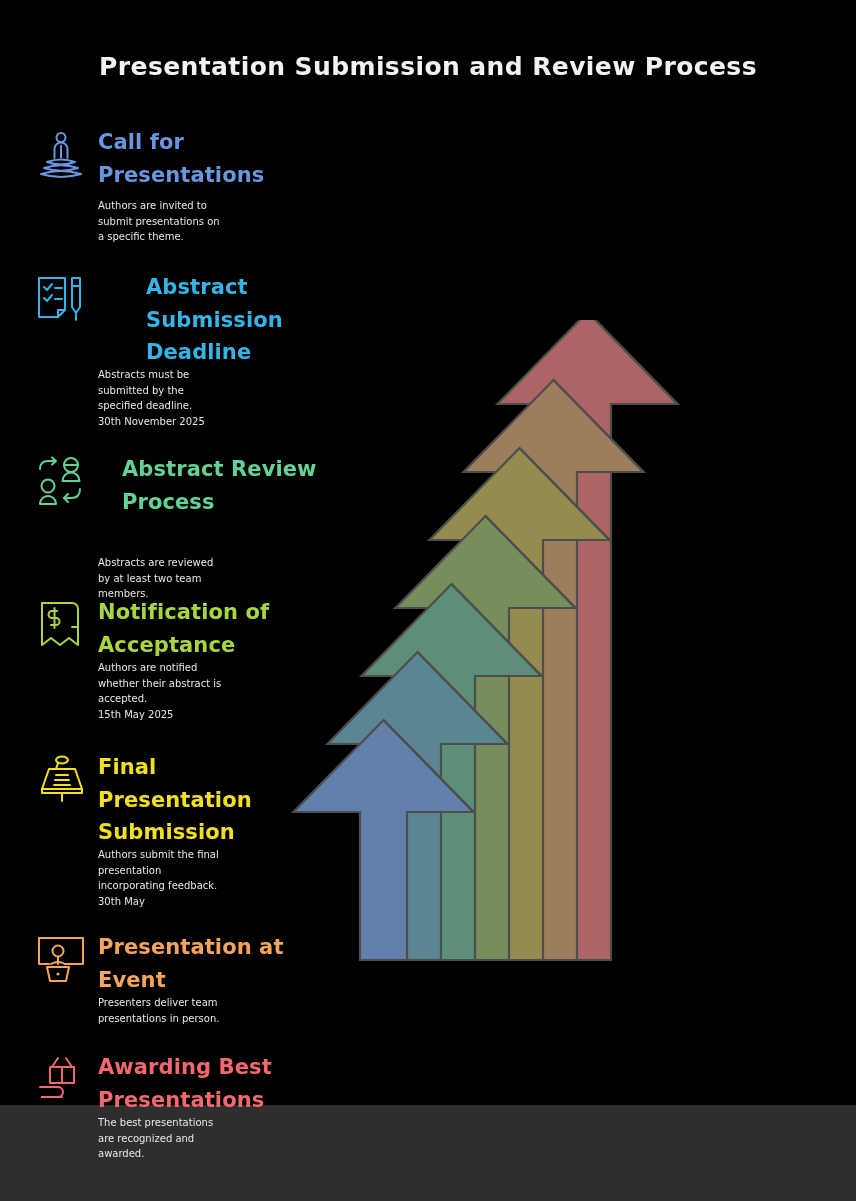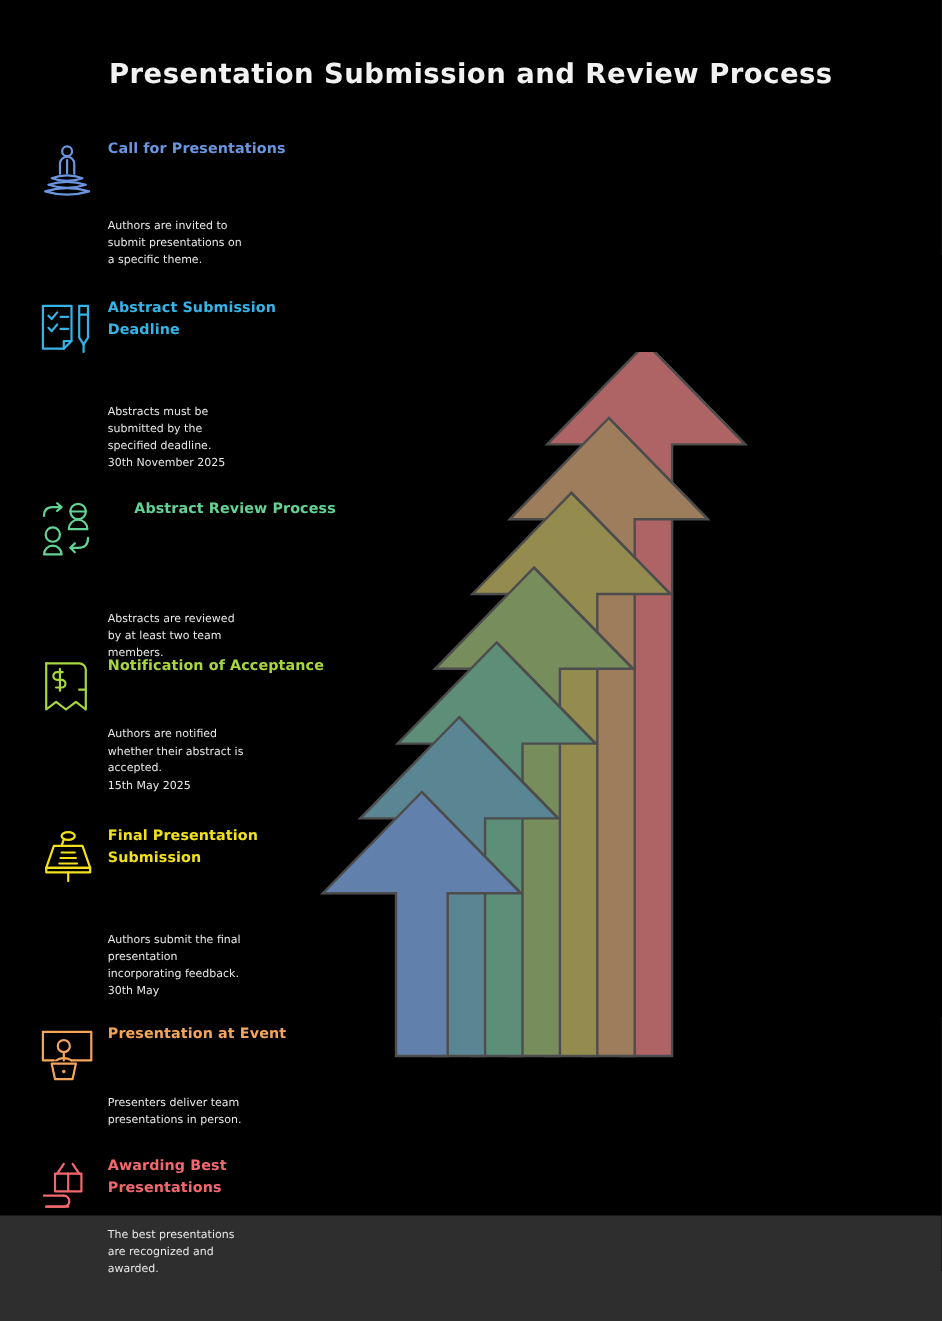--- a/index.html
+++ b/index.html
@@ -31,21 +31,21 @@
   
   .steps{position:absolute;left:0;top:0;width:300px;height:1201px;}
   .step{position:absolute;left:34px;width:266px;}
   .step .icon{
     position:absolute;left:0;top:0;width:54px;height:54px;
   }
   .step .icon svg{display:block;width:54px;height:54px;}
   .step .heading{
     position:absolute;left:64px;top:-2px;width:200px;
     font-family:"DejaVu Sans",sans-serif;
-    font-size:13px;font-weight:bold;line-height:1.55;
+    font-size:21px;font-weight:bold;line-height:1.55;
     letter-spacing:.1px;
   }
   .step .body{
     position:absolute;left:64px;width:200px;
     font-family:"DejaVu Sans",sans-serif;
     font-size:10px;line-height:1.56;
     color:#e8e8e8;
     white-space:pre-line;
   }
 
@@ -109,21 +109,21 @@
           <path d="M31 37 h-7 v7"></path>
           <path d="M10 14 l3 3 l5 -6"></path>
           <path d="M21 15 h7"></path>
           <path d="M10 25 l3 3 l5 -6"></path>
           <path d="M21 26 h7"></path>
           <path d="M38 5 h8 v29 l-4 6 l-4 -6 z"></path>
           <path d="M38 13 h8"></path>
           <path d="M42 40 v7"></path>
         </svg>
       </span>
-      <div class="heading" style="color:#35b4e8;">Abstract Submission Deadline</div>
+      <div class="heading" style="color:#35b4e8;margin-left:48px;">Abstract Submission Deadline</div>
       <div class="body" style="top:94px;">Abstracts must be
 submitted by the
 specified deadline.
 30th November 2025</div>
     </div>
 
     <div class="step" style="top:455px;">
       <span class="icon">
         <svg viewBox="0 0 54 54" fill="none" stroke="#62d395" stroke-width="2" stroke-linecap="round" stroke-linejoin="round">
           <circle cx="37" cy="10" r="7"></circle>

